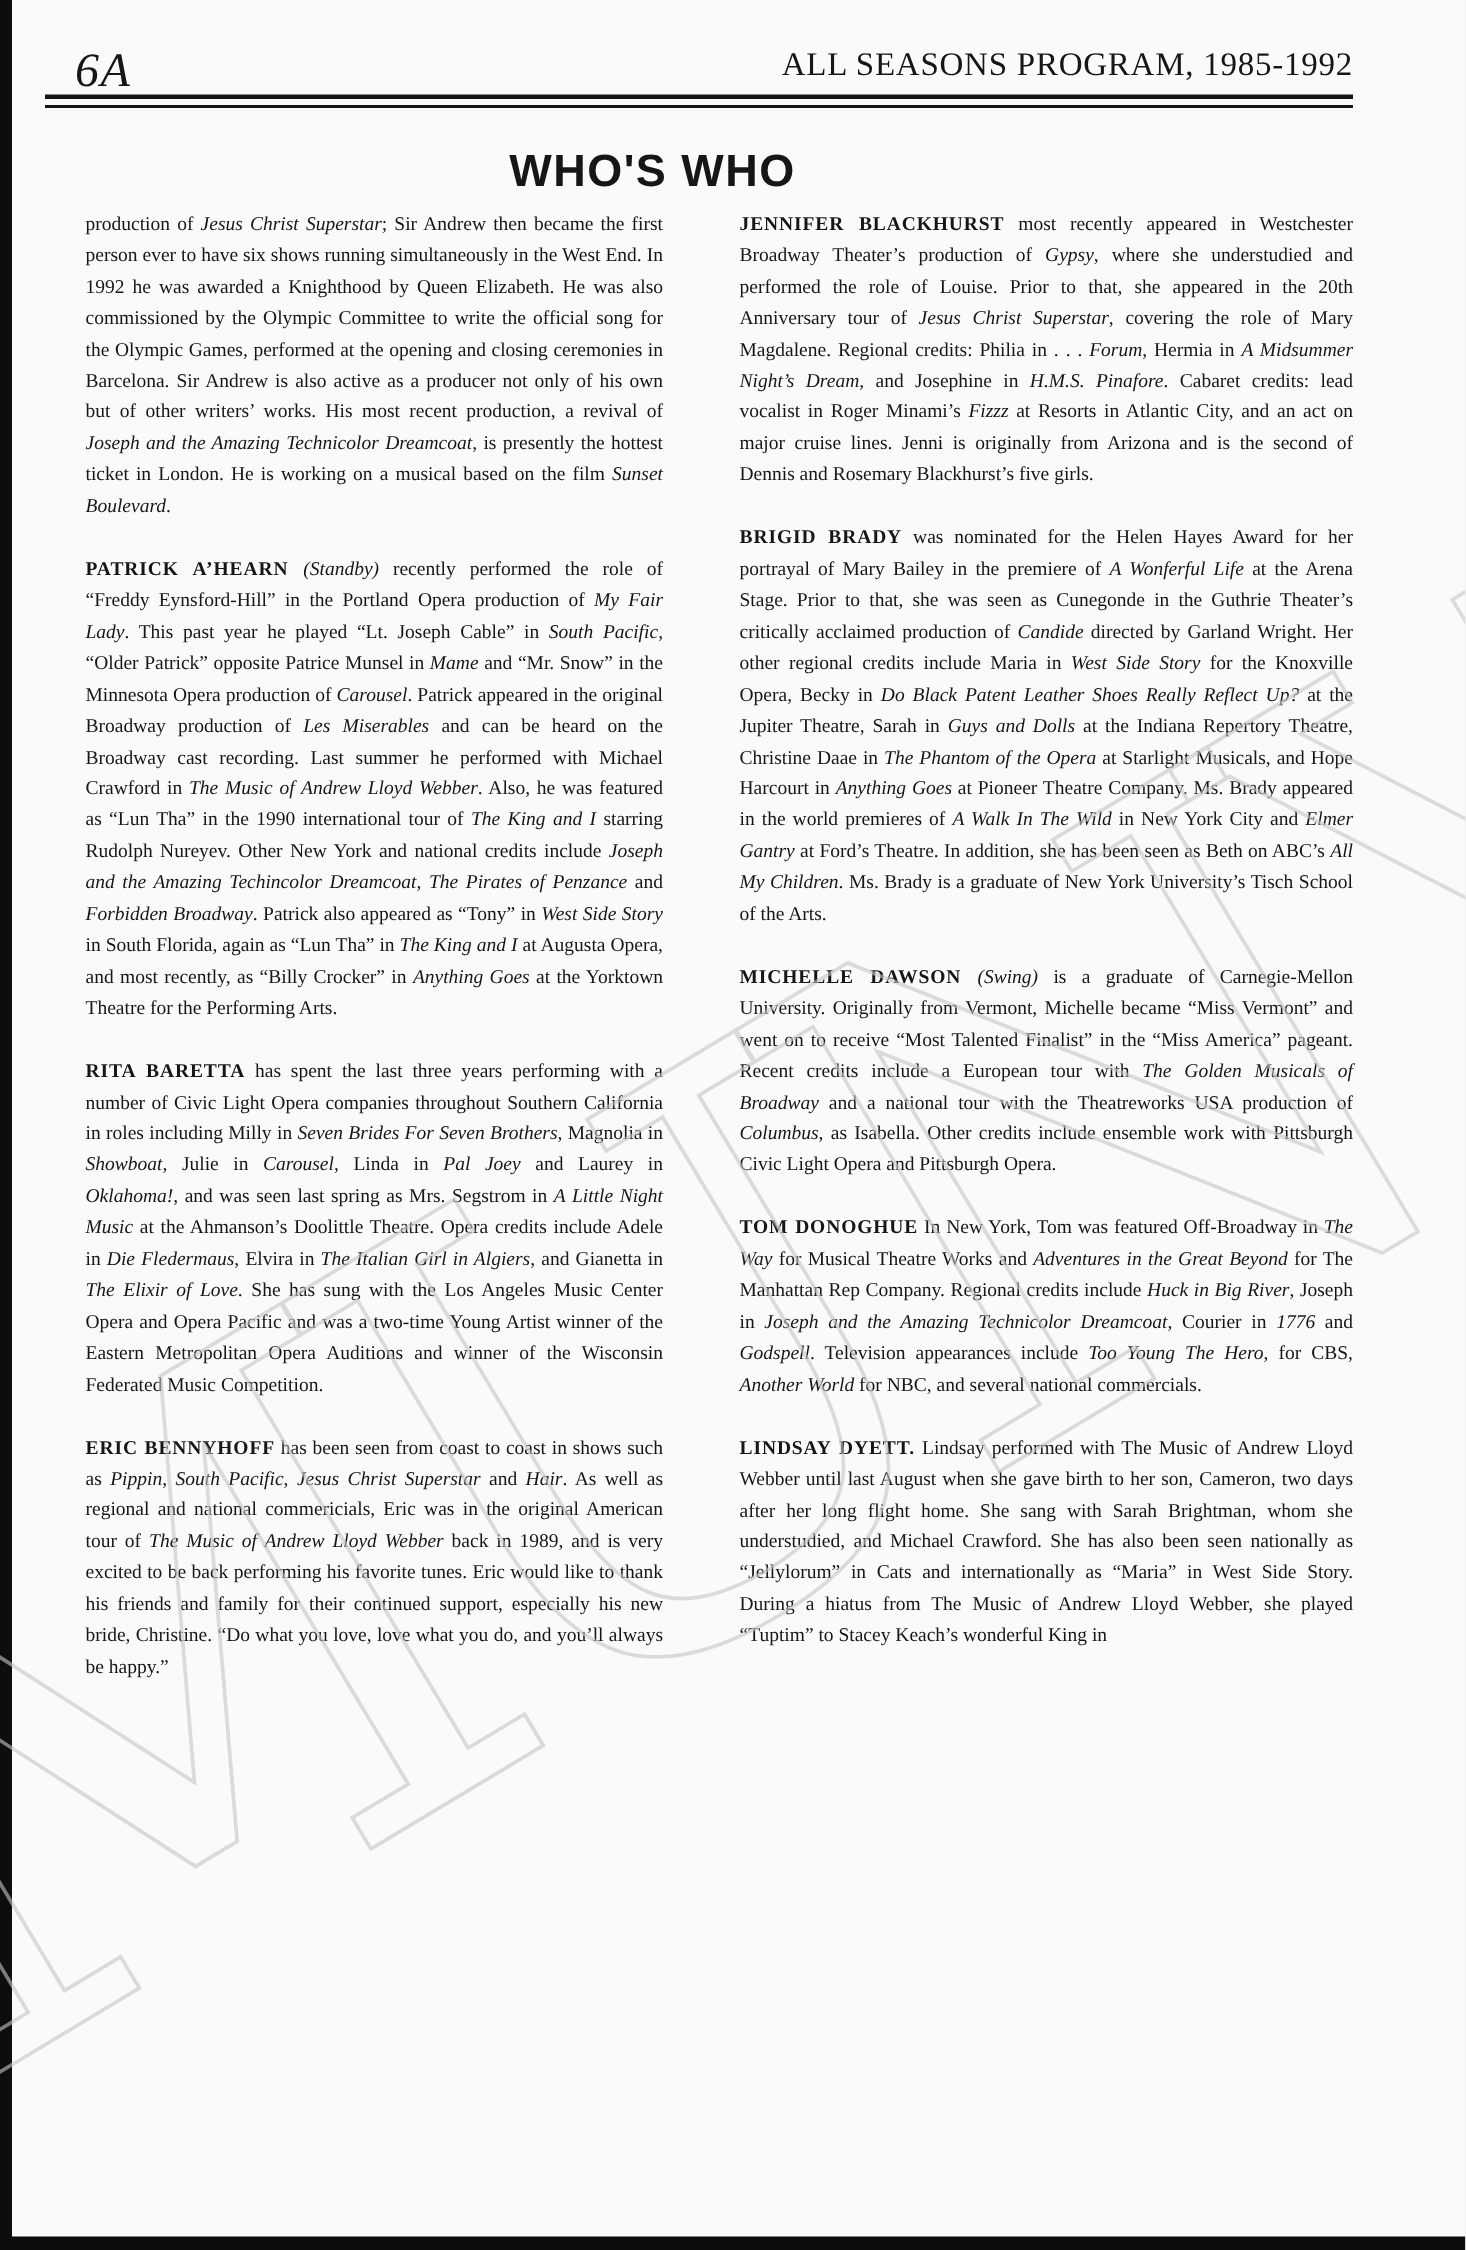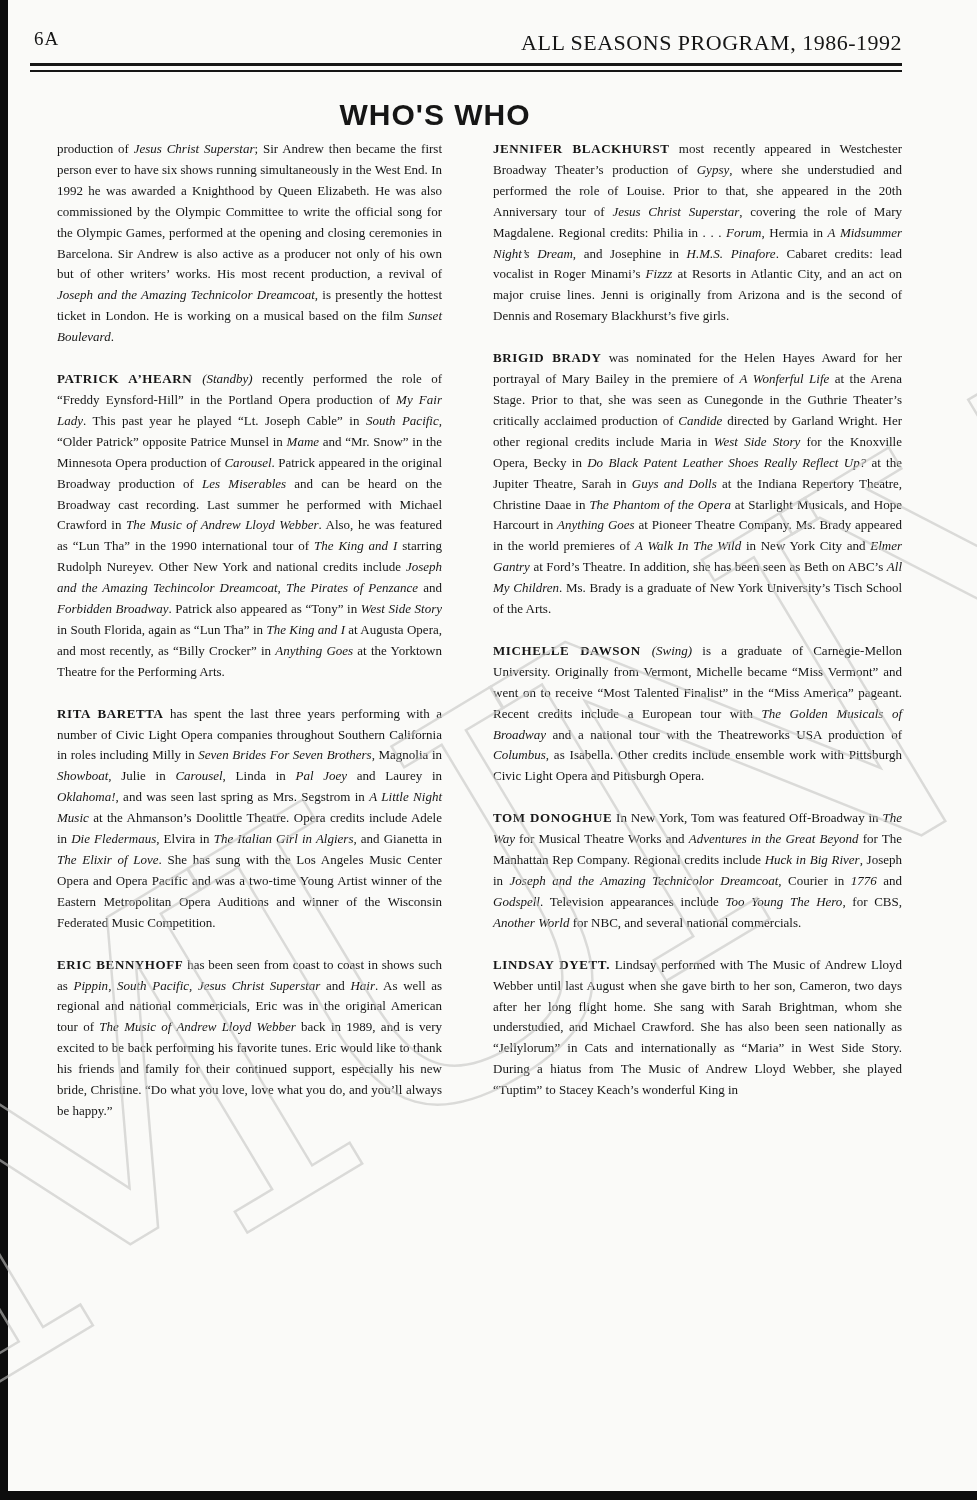--- a/index.html
+++ b/index.html
@@ -8,22 +8,22 @@
     width: 977px; height: 1500px;
     background: #fafaf8;
     overflow: hidden;
     font-family: "Liberation Serif", serif;
     color: #161616;
   }
   .edge-left  { position: absolute; left: 0; top: 0; width: 8px; height: 100%; background: #0d0d0d; }
   .edge-bottom{ position: absolute; left: 0; bottom: 0; width: 100%; height: 9px; background: #0d0d0d; }
 
   #page-number {
-    position: absolute; left: 34px; top: 28px;
-    font-size: 19px; letter-spacing: 1px;
+    position: absolute; left: 50px; top: 28px;
+    font-style: italic; font-size: 32px; letter-spacing: 1px;
   }
   #header-right {
     position: absolute; top: 30px; right: 75px;
     font-size: 22px; letter-spacing: 0.5px; white-space: nowrap;
   }
   #header-rule {
     position: absolute; left: 30px; top: 63px; width: 872px; height: 4px;
     border-top: 3px solid #161616; border-bottom: 2px solid #161616;
   }
   #page-title {
@@ -45,21 +45,21 @@
     position: absolute; left: 0; top: 0; pointer-events: none; opacity: 0.6;
   }
 </style>
 </head>
 <body>
 
 <div id="page">
   <div class="edge-left"></div>
 
   <div id="page-number">6A</div>
-  <div id="header-right">ALL SEASONS PROGRAM, 1986-1992</div>
+  <div id="header-right">ALL SEASONS PROGRAM, 1985-1992</div>
   <div id="header-rule"></div>
 
   <h1 id="page-title">WHO'S WHO</h1>
 
   <div id="col-left" class="column">
       <p class="bio"><span class="r-p">production of </span><span class="r-i">Jesus Christ Superstar</span><span class="r-p">; Sir Andrew then became the first person ever to have six shows running simultaneously in the West End. In 1992 he was awarded a Knighthood by Queen Elizabeth. He was also commissioned by the Olympic Committee to write the official song for the Olympic Games, performed at the opening and closing ceremonies in Barcelona. Sir Andrew is also active as a producer not only of his own but of other writers’ works. His most recent production, a revival of </span><span class="r-i">Joseph and the Amazing Technicolor Dreamcoat</span><span class="r-p">, is presently the hottest ticket in London. He is working on a musical based on the film </span><span class="r-i">Sunset Boulevard</span><span class="r-p">.</span></p>
       <p class="bio"><span class="r-b">PATRICK A’HEARN </span><span class="r-i">(Standby)</span><span class="r-p"> recently performed the role of “Freddy Eynsford-Hill” in the Portland Opera production of </span><span class="r-i">My Fair Lady</span><span class="r-p">. This past year he played “Lt. Joseph Cable” in </span><span class="r-i">South Pacific</span><span class="r-p">, “Older Patrick” opposite Patrice Munsel in </span><span class="r-i">Mame</span><span class="r-p"> and “Mr. Snow” in the Minnesota Opera production of </span><span class="r-i">Carousel</span><span class="r-p">. Patrick appeared in the original Broadway production of </span><span class="r-i">Les Miserables</span><span class="r-p"> and can be heard on the Broadway cast recording. Last summer he performed with Michael Crawford in </span><span class="r-i">The Music of Andrew Lloyd Webber</span><span class="r-p">. Also, he was featured as “Lun Tha” in the 1990 international tour of </span><span class="r-i">The King and I</span><span class="r-p"> starring Rudolph Nureyev. Other New York and national credits include </span><span class="r-i">Joseph and the Amazing Techincolor Dreamcoat</span><span class="r-p">, </span><span class="r-i">The Pirates of Penzance</span><span class="r-p"> and </span><span class="r-i">Forbidden Broadway</span><span class="r-p">. Patrick also appeared as “Tony” in </span><span class="r-i">West Side Story</span><span class="r-p"> in South Florida, again as “Lun Tha” in </span><span class="r-i">The King and I</span><span class="r-p"> at Augusta Opera, and most recently, as “Billy Crocker” in </span><span class="r-i">Anything Goes</span><span class="r-p"> at the Yorktown Theatre for the Performing Arts.</span></p>
       <p class="bio"><span class="r-b">RITA BARETTA</span><span class="r-p"> has spent the last three years performing with a number of Civic Light Opera companies throughout Southern California in roles including Milly in </span><span class="r-i">Seven Brides For Seven Brothers</span><span class="r-p">, Magnolia in </span><span class="r-i">Showboat</span><span class="r-p">, Julie in </span><span class="r-i">Carousel</span><span class="r-p">, Linda in </span><span class="r-i">Pal Joey</span><span class="r-p"> and Laurey in </span><span class="r-i">Oklahoma!</span><span class="r-p">, and was seen last spring as Mrs. Segstrom in </span><span class="r-i">A Little Night Music</span><span class="r-p"> at the Ahmanson’s Doolittle Theatre. Opera credits include Adele in </span><span class="r-i">Die Fledermaus</span><span class="r-p">, Elvira in </span><span class="r-i">The Italian Girl in Algiers</span><span class="r-p">, and Gianetta in </span><span class="r-i">The Elixir of Love</span><span class="r-p">. She has sung with the Los Angeles Music Center Opera and Opera Pacific and was a two-time Young Artist winner of the Eastern Metropolitan Opera Auditions and winner of the Wisconsin Federated Music Competition.</span></p>
       <p class="bio"><span class="r-b">ERIC BENNYHOFF</span><span class="r-p"> has been seen from coast to coast in shows such as </span><span class="r-i">Pippin</span><span class="r-p">, </span><span class="r-i">South Pacific</span><span class="r-p">, </span><span class="r-i">Jesus Christ Superstar</span><span class="r-p"> and </span><span class="r-i">Hair</span><span class="r-p">. As well as regional and national commericials, Eric was in the original American tour of </span><span class="r-i">The Music of Andrew Lloyd Webber</span><span class="r-p"> back in 1989, and is very excited to be back performing his favorite tunes. Eric would like to thank his friends and family for their continued support, especially his new bride, Christine. “Do what you love, love what you do, and you’ll always be happy.”</span></p>
     </div>

